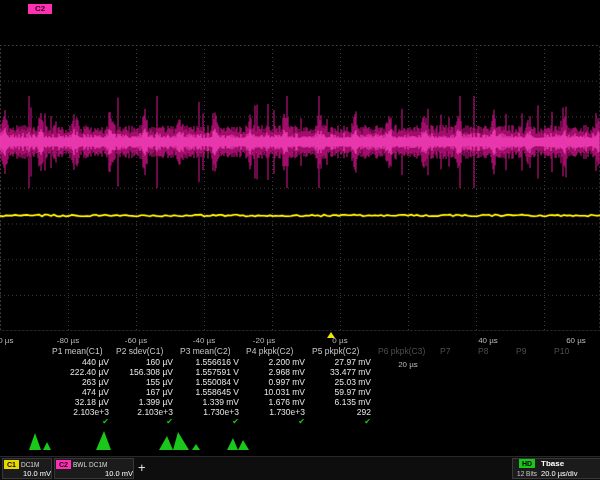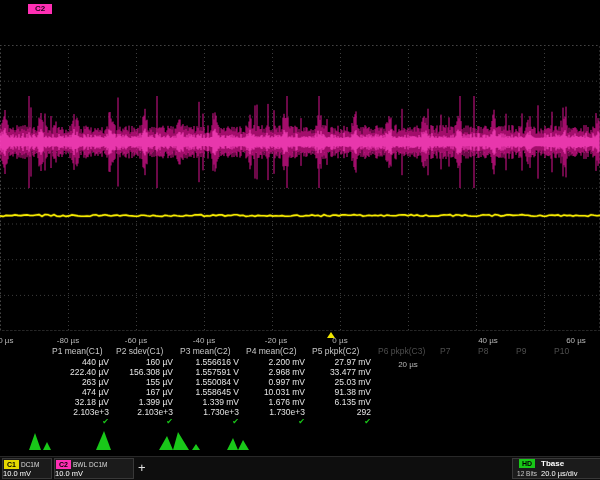--- a/index.html
+++ b/index.html
@@ -22,21 +22,21 @@
   .mh.dim{color:#4e4e4e;}
   .mc{font-size:8.5px;line-height:10px;color:#e4e4e4;text-align:right;padding-right:5px;white-space:nowrap;overflow:hidden;}
   .mok{color:#19c819;font-size:8px;}
   
   .hist-row{position:absolute;top:429px;left:0;width:600px;height:23px;}
   .hist-row svg{position:absolute;top:0;}
   
   .bottom{position:absolute;top:456px;left:0;width:600px;height:24px;background:#0e0e0e;border-top:1px solid #282828;}
   .dbox{position:absolute;top:1px;height:21px;background:#1b1b1b;border:1px solid #383838;box-sizing:border-box;color:#ddd;}
   .dbox .r1{display:flex;align-items:center;gap:2px;height:10px;padding:0 1px;font-size:6.5px;}
-  .dbox .r2{font-size:7.5px;color:#fff;text-align:left;line-height:9px;}
+  .dbox .r2{font-size:7.5px;color:#fff;text-align:right;line-height:9px;}
   .chip{font-size:7px;font-weight:bold;line-height:9px;padding:0 3px;color:#000;}
   .chip-c1{background:#e6d800;}
   .chip-c2{background:#ff2fb4;}
   .chip-hd{background:#18c818;}
   #c1box{left:2px;width:50px;}
   #c2box{left:54px;width:80px;}
   .plus{position:absolute;left:138px;top:2px;color:#e0e0e0;font-size:13px;line-height:18px;}
   #tbasebox{left:512px;width:100px;display:grid;grid-template-columns:28px 1fr;align-items:center;}
   .tb-label{font-size:8px;font-weight:bold;color:#fff;}
   .tb-bits{font-size:6.5px;color:#c8c8c8;text-align:center;}
@@ -77,33 +77,33 @@
         <polyline points="0,170.9 3,171.4 6,170.4 9,170.6 12,170.6 15,169.9 18,170.4 21,170.6 24,170.1 27,169.9 30,170.5 33,170.5 36,170.0 39,169.6 42,171.3 45,169.6 48,169.7 51,171.0 54,169.7 57,171.3 60,171.4 63,170.4 66,171.4 69,170.9 72,169.9 75,170.4 78,170.9 81,171.3 84,171.3 87,171.1 90,171.3 93,170.0 96,169.7 99,170.9 102,170.4 105,169.7 108,170.4 111,171.0 114,170.4 117,170.1 120,170.9 123,170.3 126,170.1 129,170.7 132,170.9 135,171.2 138,171.2 141,170.3 144,170.3 147,170.8 150,171.2 153,170.3 156,170.9 159,171.3 162,171.4 165,170.3 168,170.8 171,171.2 174,170.2 177,170.7 180,171.1 183,171.2 186,170.3 189,170.8 192,170.8 195,169.8 198,169.9 201,169.6 204,171.3 207,170.8 210,171.0 213,169.9 216,170.6 219,169.9 222,169.9 225,171.1 228,170.4 231,170.5 234,169.8 237,169.8 240,170.6 243,170.2 246,171.4 249,171.0 252,170.5 255,171.3 258,170.4 261,170.8 264,170.8 267,171.1 270,170.4 273,171.1 276,170.8 279,171.0 282,170.6 285,171.2 288,171.3 291,171.0 294,170.4 297,170.1 300,171.3 303,171.2 306,170.5 309,170.8 312,169.9 315,170.7 318,170.3 321,171.4 324,169.7 327,170.8 330,171.2 333,170.0 336,170.1 339,170.8 342,169.9 345,169.8 348,170.2 351,170.3 354,169.6 357,170.3 360,169.8 363,171.1 366,170.8 369,170.2 372,170.7 375,170.2 378,170.8 381,170.0 384,171.2 387,170.1 390,170.5 393,170.7 396,170.7 399,170.0 402,169.9 405,169.9 408,170.7 411,169.7 414,170.7 417,169.9 420,171.0 423,171.1 426,170.0 429,171.3 432,171.1 435,171.1 438,171.1 441,170.2 444,169.9 447,170.0 450,169.6 453,171.2 456,169.8 459,170.0 462,170.8 465,169.9 468,170.8 471,171.1 474,171.3 477,171.3 480,170.6 483,169.7 486,170.0 489,169.7 492,171.1 495,169.6 498,170.0 501,171.1 504,170.6 507,169.7 510,169.9 513,170.4 516,170.2 519,170.0 522,169.6 525,170.3 528,170.3 531,170.9 534,171.3 537,171.0 540,170.3 543,171.1 546,171.2 549,170.2 552,170.1 555,170.4 558,169.9 561,171.2 564,170.0 567,170.6 570,170.3 573,171.1 576,170.2 579,170.8 582,170.8 585,170.8 588,171.3 591,169.8 594,170.3 597,170.7 600,170.4 " stroke="#f5ea00" stroke-width="1.6" fill="none"></polyline>
       </svg>
   </div>
 
   <div class="time-axis">
     <div class="trig"></div>
   <span class="tl" style="left: 0px;">-100 µs</span>
       <span class="tl" style="left: 68px; text-align: right;">-80 µs</span>
       <span class="tl" style="left: 136px;">-60 µs</span>
       <span class="tl" style="left: 204px;">-40 µs</span>
-      <span class="tl" style="left: 276px;">-20 µs</span>
+      <span class="tl" style="left: 264px;">-20 µs</span>
       <span class="tl" style="left: 340px;">0 µs</span>
       <span class="tl" style="left: 408px; margin-top: 24px;">20 µs</span>
       <span class="tl" style="left: 488px;">40 µs</span>
       <span class="tl" style="left: 544px; margin-left: 32px;">60 µs</span>
     </div>
 
   <div class="mtable">
       <div class="mg"></div>
       <div class="mh">P1 mean(C1)</div>
       <div class="mh">P2 sdev(C1)</div>
       <div class="mh">P3 mean(C2)</div>
-      <div class="mh">P4 mean(C2)</div>
+      <div class="mh">P4 pkpk(C2)</div>
       <div class="mh">P5 pkpk(C2)</div>
       <div class="mh dim">P6 pkpk(C3)</div>
       <div class="mh dim">P7</div>
       <div class="mh dim">P8</div>
       <div class="mh dim">P9</div>
       <div class="mh dim">P10</div>
       <div class="mg"></div>
       <div class="mc">440 µV</div>
       <div class="mc">160 µV</div>
       <div class="mc">1.556616 V</div>
@@ -134,21 +134,21 @@
       <div class="mc"></div>
       <div class="mc"></div>
       <div class="mc"></div>
       <div class="mc"></div>
       <div class="mc"></div>
       <div class="mg"></div>
       <div class="mc">474 µV</div>
       <div class="mc">167 µV</div>
       <div class="mc">1.558645 V</div>
       <div class="mc">10.031 mV</div>
-      <div class="mc">91.38 mV</div>
+      <div class="mc">59.97 mV</div>
       <div class="mc"></div>
       <div class="mc"></div>
       <div class="mc"></div>
       <div class="mc"></div>
       <div class="mc"></div>
       <div class="mg"></div>
       <div class="mc">32.18 µV</div>
       <div class="mc">1.399 µV</div>
       <div class="mc">1.339 mV</div>
       <div class="mc">1.676 mV</div>

